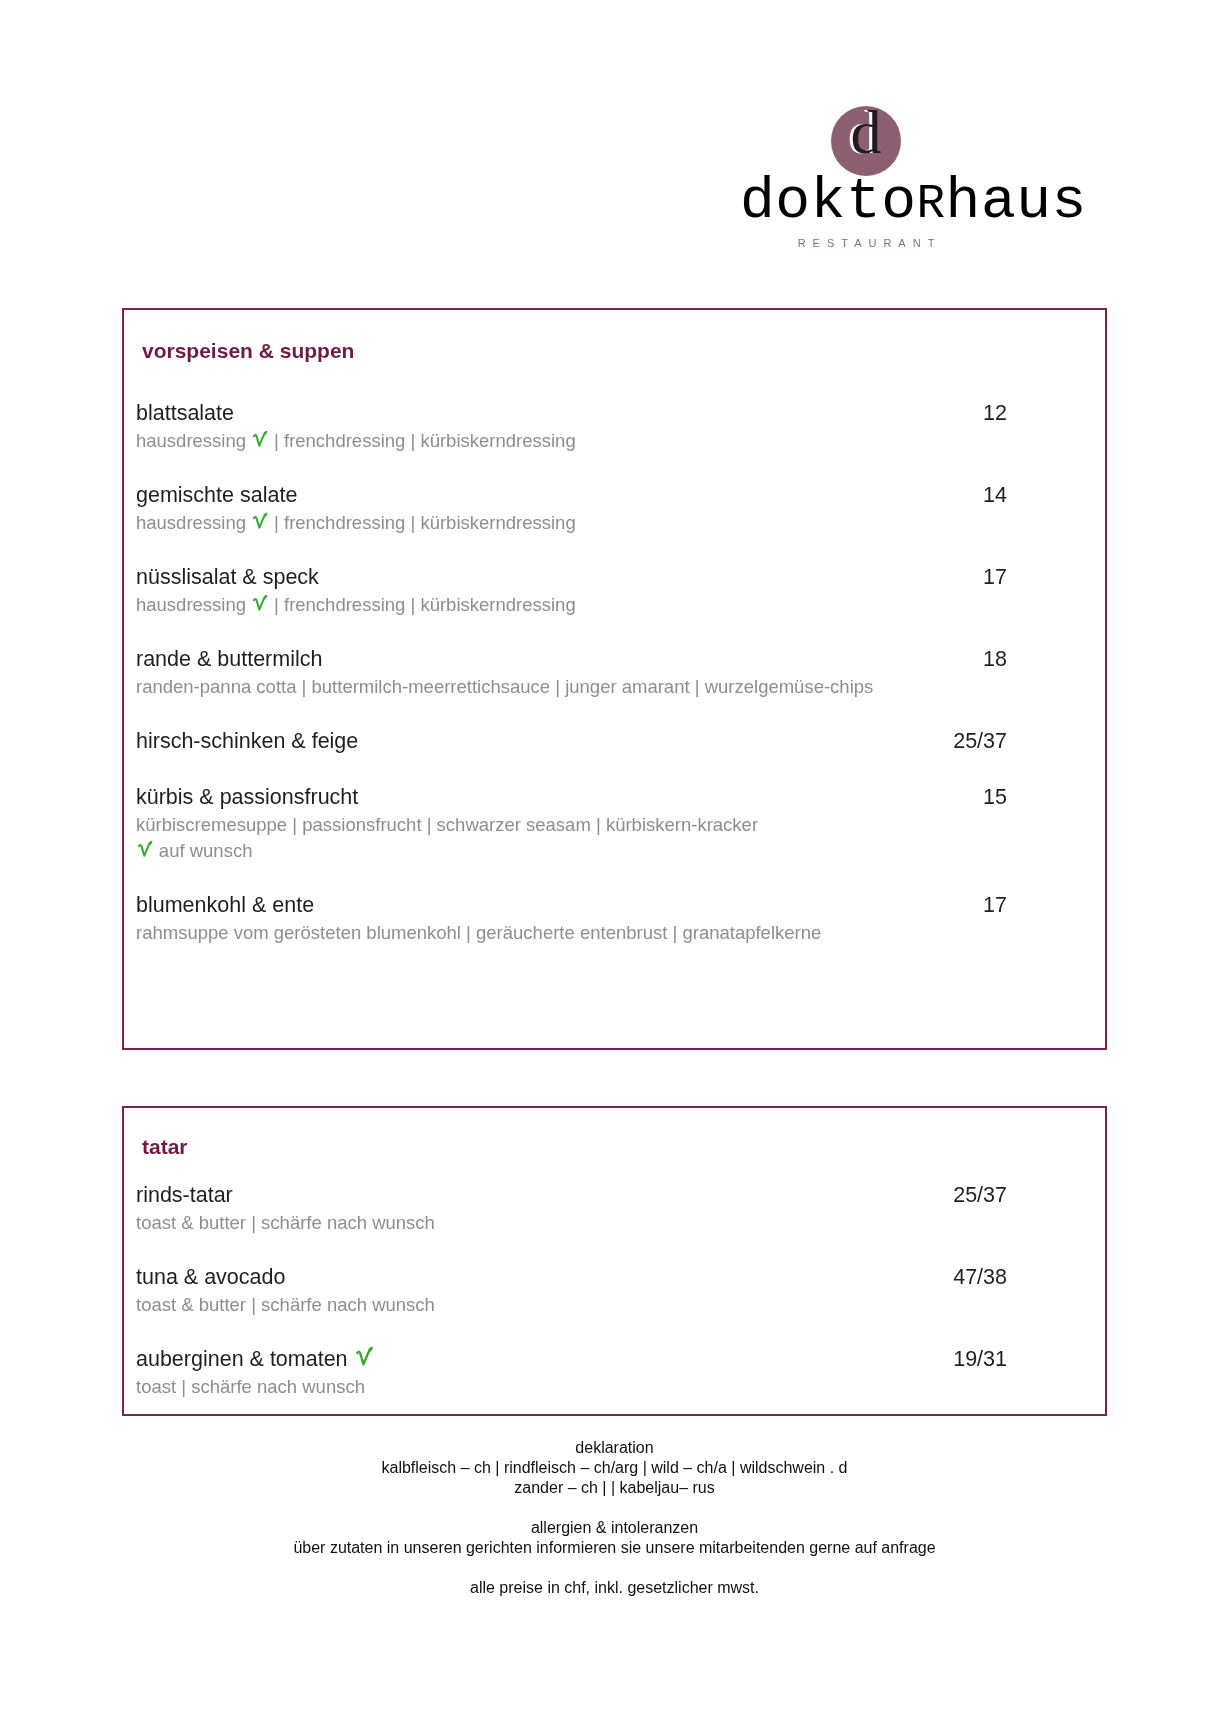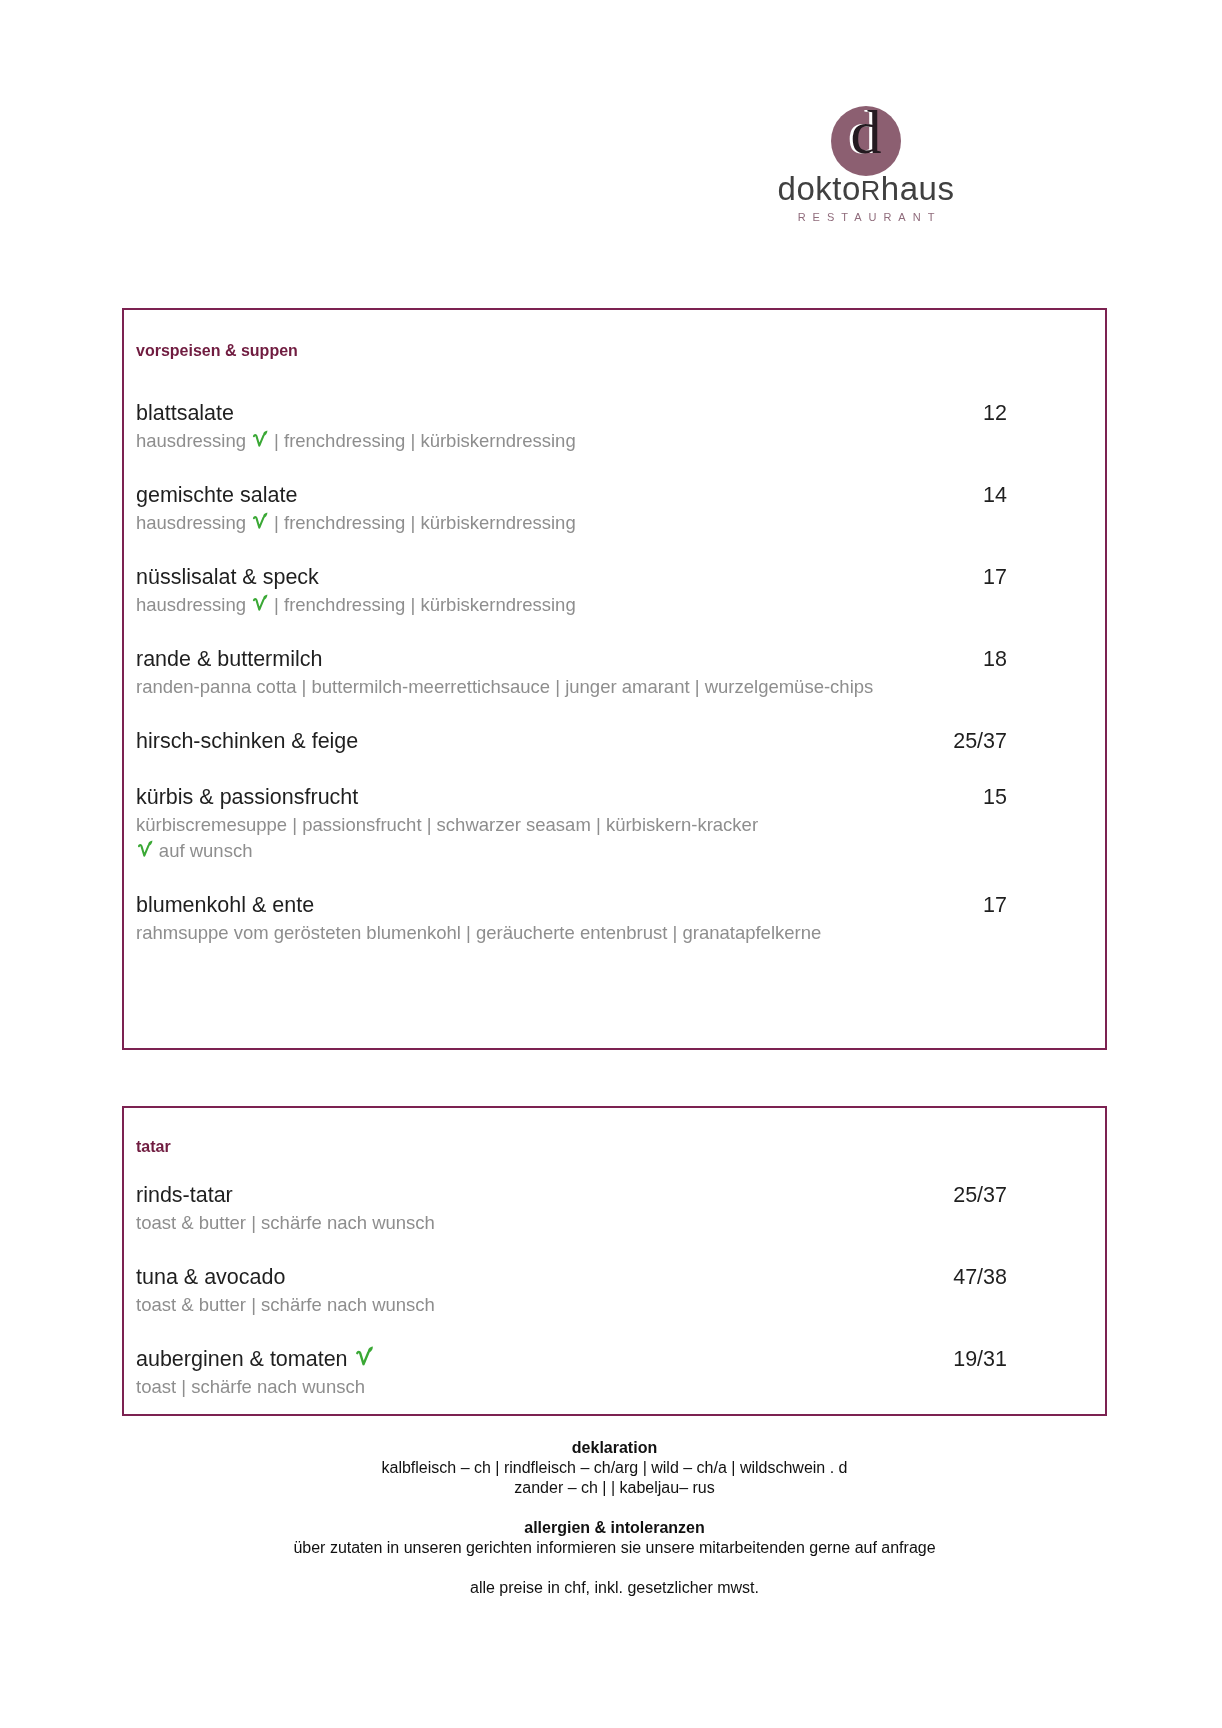--- a/index.html
+++ b/index.html
@@ -27,23 +27,23 @@
   }
   .logo-circle .mono {
     position:absolute; left:0; top:-9px; width:100%;
     font-family:"Liberation Serif", serif;
     font-size:62px; line-height:70px; text-align:center;
   }
   .logo-circle .mono.back { color:#ffffff; transform:translateX(-3px); }
   .logo-circle .mono.front { color:#241a20; }
   .wordmark {
     margin-top:-4px;
-    font-family:Liberation Sans, sans-serif;
-    font-size:33px; line-height:1.05;
-    color:#404040;
+    font-family:Liberation Mono, monospace;
+    font-size:58px; line-height:1.05;
+    color:#000000;
     letter-spacing:0.5px;
     white-space:nowrap;
   }
   .wordmark .cap-r { font-size:0.82em; }
   .logo-sub {
     margin-top:4px;
     font-size:11px;
     letter-spacing:7px;
     padding-left:7px;
     color:#8f6b7b;
@@ -54,24 +54,25 @@
   .menu-box {
     position:absolute; left:122px; width:985px;
     border:2px solid #7c2251;
     background:#ffffff;
     padding:26px 98px 0 12px;
   }
   .box-vorspeisen { top:308px; height:742px; }
   .box-tatar { top:1106px; height:310px; padding-top:24px; }
 
   .section-title {
-    font-size:16px; font-weight:bold;
+    font-size:21px; font-weight:bold;
     color:#701c40;
     line-height:30px;
     margin-bottom:32px;
+    margin-left:6px;
   }
   .box-tatar .section-title { margin-bottom:18px; }
 
   .menu-item { margin-bottom:26px; }
   .item-head { display:flex; align-items:baseline; }
   .item-name {
     font-size:21.5px; line-height:30px; color:#1f1f1f;
     white-space:nowrap;
   }
   .item-price {
@@ -93,21 +94,21 @@
     margin:0 1px;
   }
 
   
   .footer {
     position:absolute; left:122px; top:1438px; width:985px;
     text-align:center;
     font-size:16px; line-height:20px;
     color:#111111;
   }
-  .footer .f-title { font-weight:bold; }
+  .footer .f-title { font-weight:normal; }
   .footer .f-gap { height:20px; }
 </style>
 </head>
 <body>
 
 <div class="page">
 
   <div class="logo">
     <div class="logo-circle">
       <div class="mono back">d</div>

